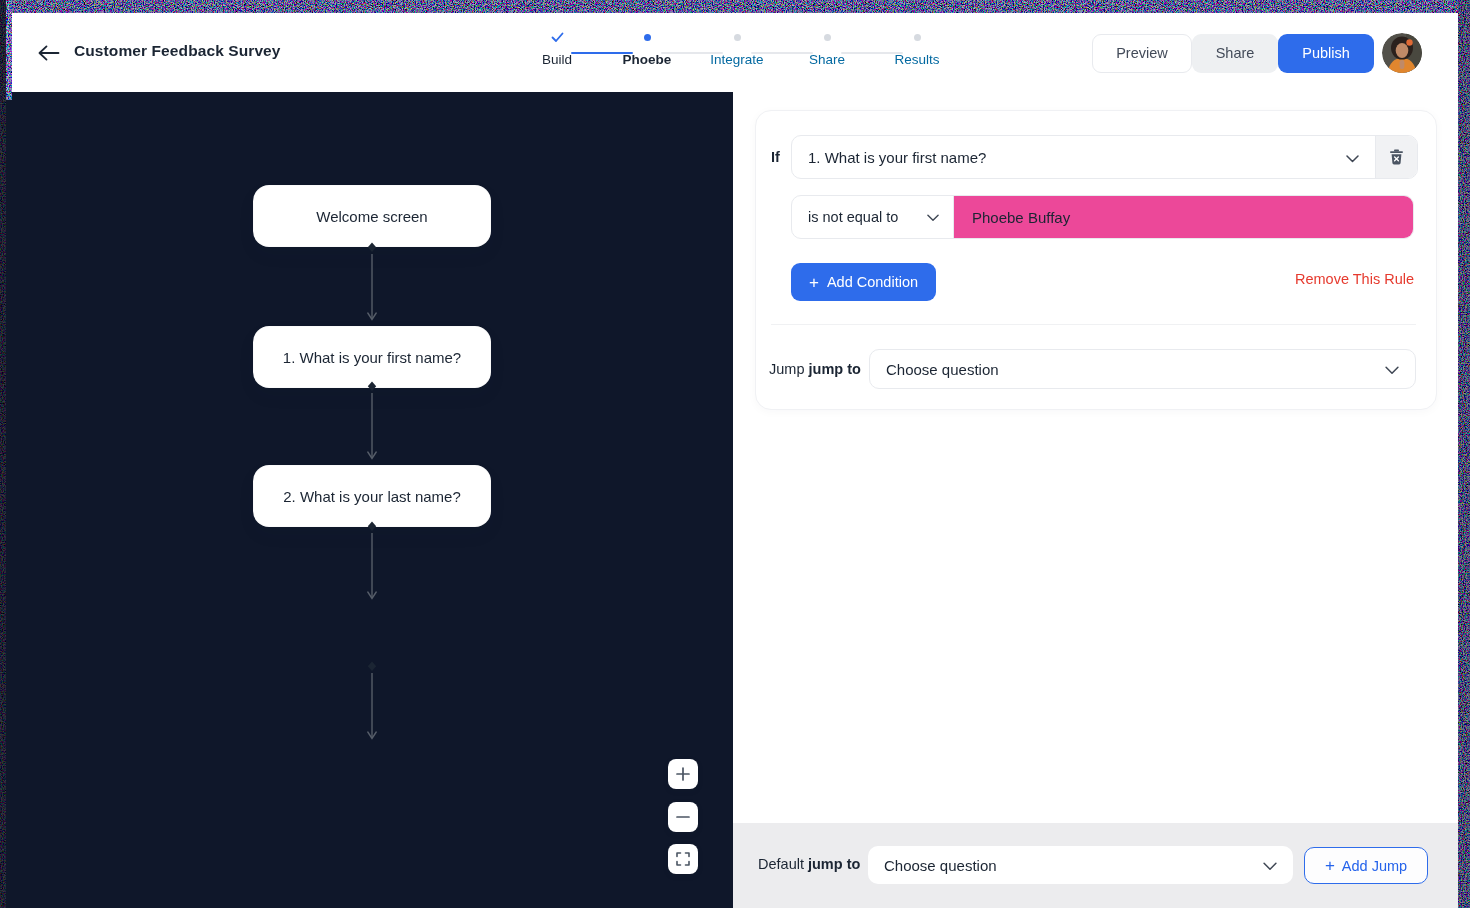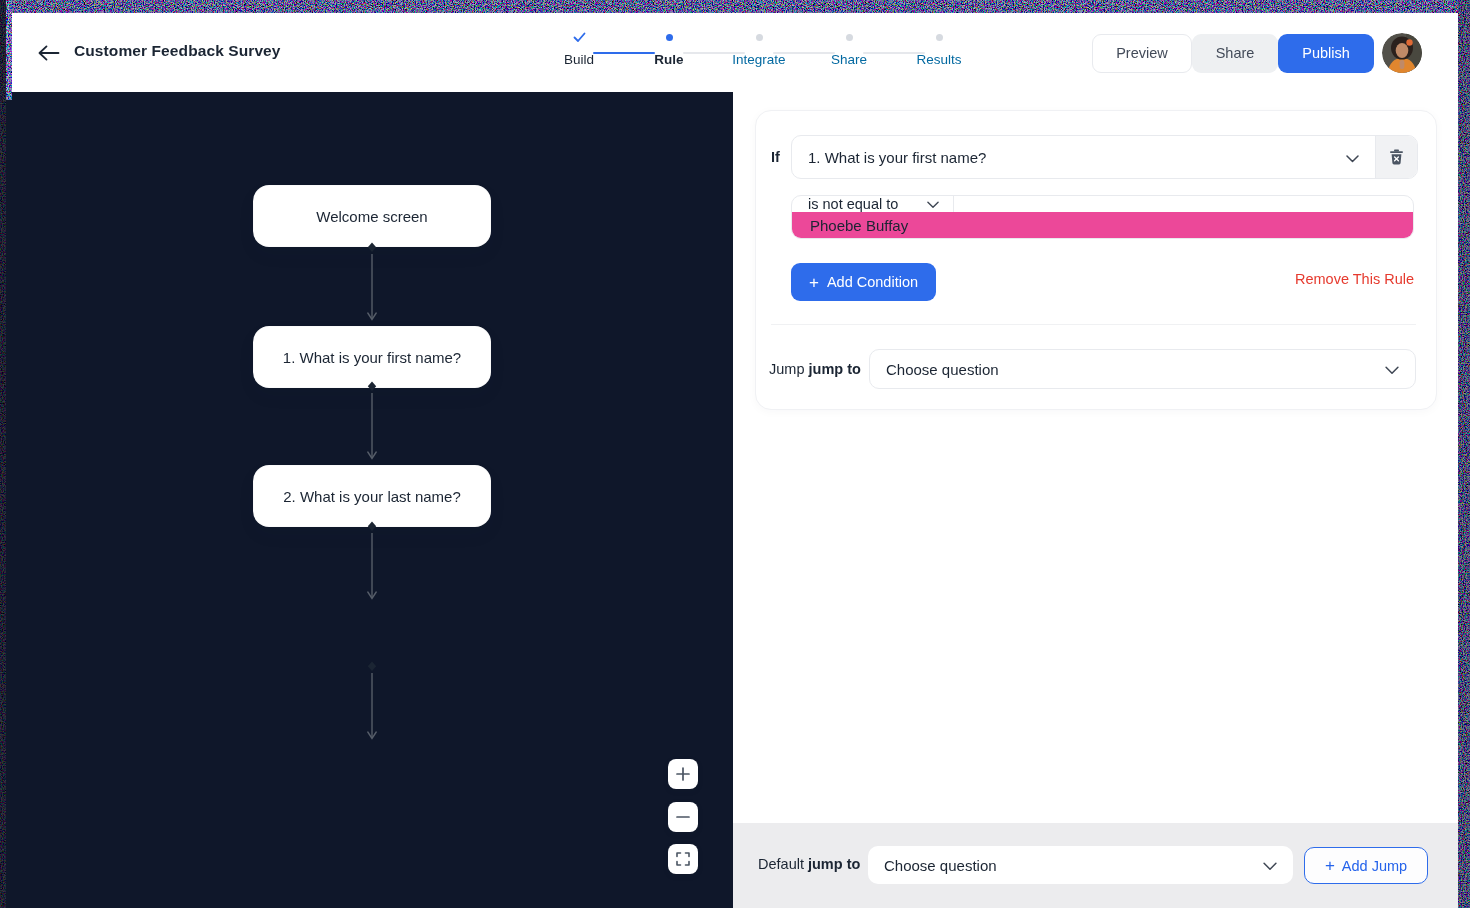--- a/index.html
+++ b/index.html
@@ -15,21 +15,21 @@
   .noise-leftstrip { left:0; top:0; }
 
   
   .app { position:absolute; left:6px; top:13px; width:1452px; height:895px; background:#fff; }
 
   
   .header { position:relative; height:79px; background:#fff; display:flex; align-items:center; }
   .back-btn { position:absolute; left:30px; top:27px; width:26px; height:26px; border:none; background:transparent; cursor:pointer; display:flex; align-items:center; justify-content:center; }
   .doc-title { position:absolute; left:68px; top:29px; font-size:15.5px; font-weight:700; letter-spacing:.1px; }
 
-  .stepper { position:absolute; left:528px; top:16px; display:flex;justify-content:center; }
+  .stepper { position:absolute; left:506px; top:16px; display:flex;justify-content:center; }
   .step { width:90px; display:flex; flex-direction:column; align-items:center; position:relative; }
   .step .ic { height:16px; display:flex; align-items:center; justify-content:center; }
   .step .lbl { margin-top:7px; font-size:13.5px; }
   .step.done .lbl { color:#1b2533; font-weight:500; }
   .step.active .lbl { color:#1b2533; font-weight:600; }
   .step.todo .lbl { color:#0369a1; font-weight:500; }
   .dot { width:7px; height:7px; border-radius:50%; }
   .dot.blue { background:#2e6ceb; }
   .dot.gray { background:#d6dae0; }
   .step-line { position:absolute; top:23px; height:2px; border-radius:2px; }
@@ -64,21 +64,21 @@
                border:1px solid #f0f1f4; border-radius:16px; box-shadow:0 2px 10px rgba(25,35,55,.03); }
   .if-label { position:absolute; left:15px; top:24px; height:44px; line-height:44px; font-size:14.5px; font-weight:700; }
   .q-row { position:absolute; left:35px; top:24px; width:627px; height:44px; border:1px solid #e8eaee; border-radius:10px;
            display:flex; overflow:hidden; background:#fff; }
   .q-select { flex:1; display:flex; align-items:center; padding:0 16px; font-size:15px; cursor:pointer; }
   .q-select .chev { margin-left:auto; }
   .q-trash { width:42px; background:#f1f2f4; border:none; border-left:1px solid #e8eaee; cursor:pointer;
              display:flex; align-items:center; justify-content:center; }
 
   .cond-row { position:absolute; left:35px; top:84px; width:623px; height:44px; border:1px solid #e8eaee; border-radius:10px;
-              display:flex; overflow:hidden; background:#fff;flex-direction:column; }
+              display:flex; overflow:hidden; background:#fff; }
   .op-select { width:162px; display:flex; align-items:center; padding:0 14px 0 16px; font-size:14.5px;
                border-right:1px solid #e8eaee; cursor:pointer; }
   .op-select .chev { margin-left:auto; }
   .cond-input { flex:1; border:none; outline:none; padding:0 18px; font-size:15px; font-family:inherit; color:#1b2533; background:#ec4899; }
 
   .btn-addcond { position:absolute; left:35px; top:152px; height:38px; padding:0 18px; background:#2e6ceb; color:#fff;
                  border:none; border-radius:9px; font-size:14.5px; font-family:inherit; cursor:pointer;
                  display:flex; align-items:center; gap:8px; }
   .plus-glyph { font-size:17px; font-weight:500; line-height:1; }
   .remove-rule { position:absolute; right:22px; top:160px; background:none; border:none; color:#e63a2e;
@@ -146,21 +146,21 @@
           <svg width="13" height="11" viewBox="0 0 13 11">
               <path d="M1.5 5.5 L5 9 L11.5 1.5" stroke="#2e6ceb" stroke-width="1.8" fill="none" stroke-linecap="round" stroke-linejoin="round"></path>
             </svg>
         </span>
         <span class="lbl">Build</span>
       </div>
       <div class="step active">
         <span class="ic">
             <span class="dot blue"></span>
           </span>
-        <span class="lbl">Rule</span>
+        <span class="lbl">Phoebe</span>
       </div>
       <div class="step todo">
         <span class="ic">
             <span class="dot gray"></span>
           </span>
         <span class="lbl">Integrate</span>
       </div>
       <div class="step todo">
         <span class="ic">
             <span class="dot gray"></span>

